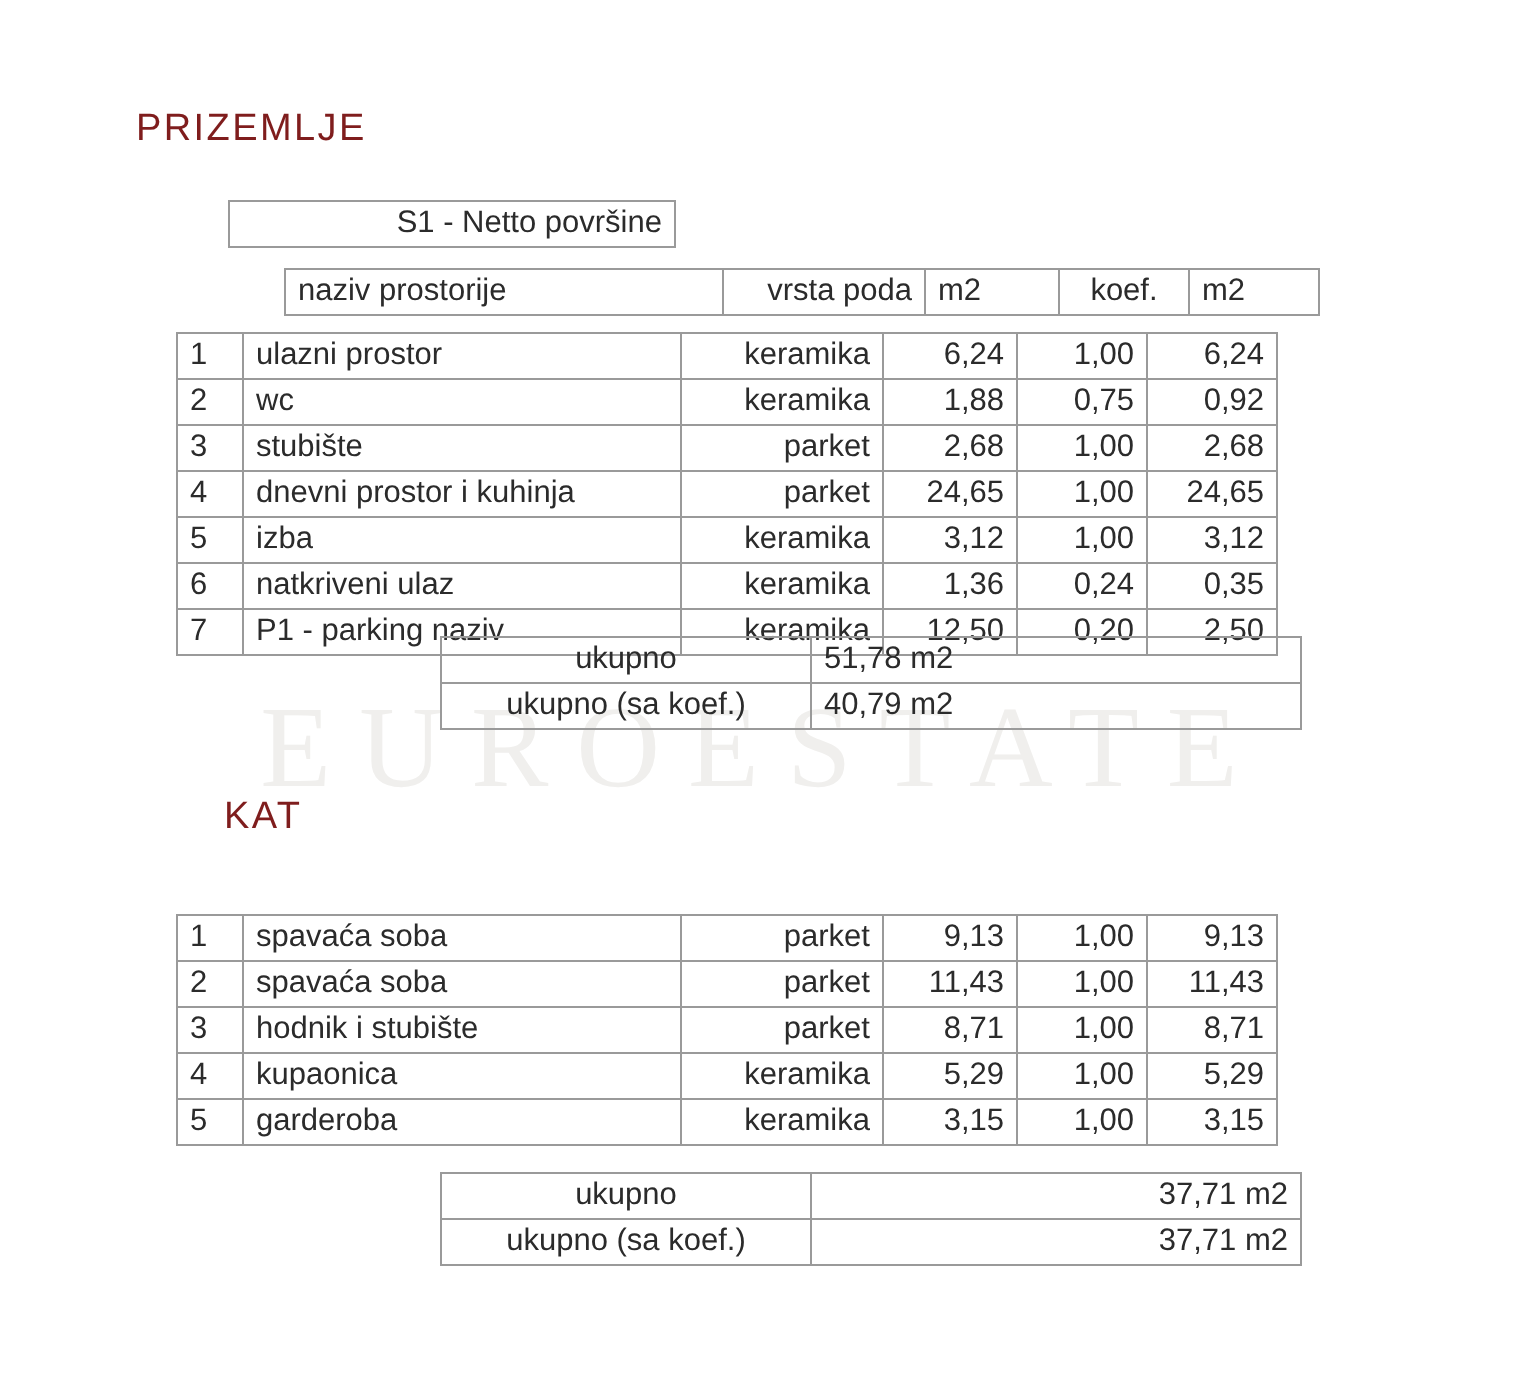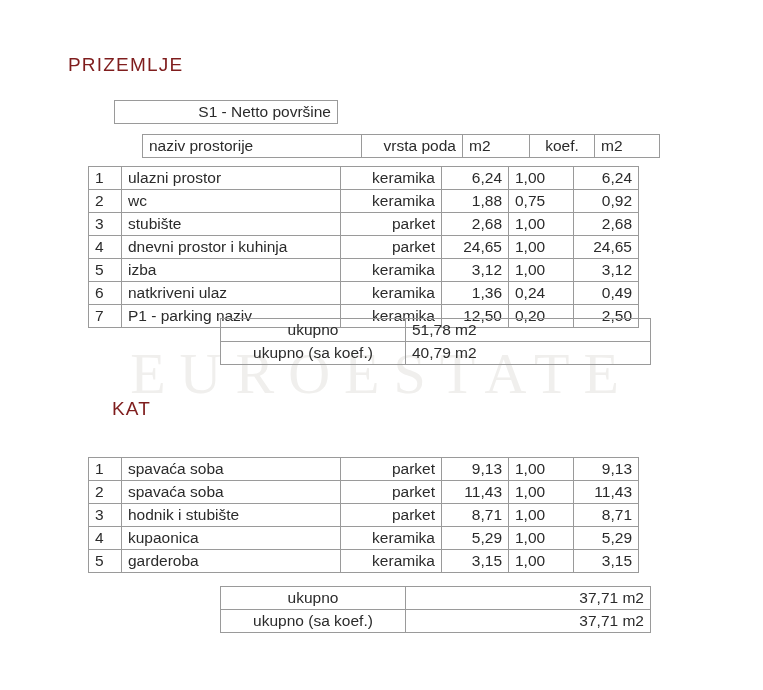--- a/index.html
+++ b/index.html
@@ -60,21 +60,21 @@
     line-height: 17px;
     white-space: nowrap;
     background: transparent;
   }
 
   
   .c-num   { width: 20px; text-align: left; padding-left: 5px; padding-right: 3px; }
   .c-name  { width: 206px; text-align: left; }
   .c-floor { width: 88px; text-align: right; }
   .c-m2    { width: 54px; text-align: right; }
-  .c-koef  { width: 52px; text-align: left; }
+  .c-koef  { width: 52px; text-align: right; }
   .c-m2b   { width: 52px; text-align: right; }
 
   
   #tbl-caption { left: 114px; top: 100px; }
   #tbl-caption td { width: 210px; text-align: right; margin-left: 45px; }
 
   
   #tbl-head-gf { left: 114px; top: 134px; margin-left: 28px; }
 
   
@@ -163,21 +163,21 @@
         <td class="c-m2">3,12</td>
         <td class="c-koef">1,00</td>
         <td class="c-m2b">3,12</td>
       </tr>
       <tr>
         <td class="c-num">6</td>
         <td class="c-name">natkriveni ulaz</td>
         <td class="c-floor">keramika</td>
         <td class="c-m2">1,36</td>
         <td class="c-koef">0,24</td>
-        <td class="c-m2b">0,49</td>
+        <td class="c-m2b">0,35</td>
       </tr>
       <tr>
         <td class="c-num">7</td>
         <td class="c-name">P1 - parking naziv</td>
         <td class="c-floor">keramika</td>
         <td class="c-m2">12,50</td>
         <td class="c-koef">0,20</td>
         <td class="c-m2b">2,50</td>
       </tr>
     </tbody>

